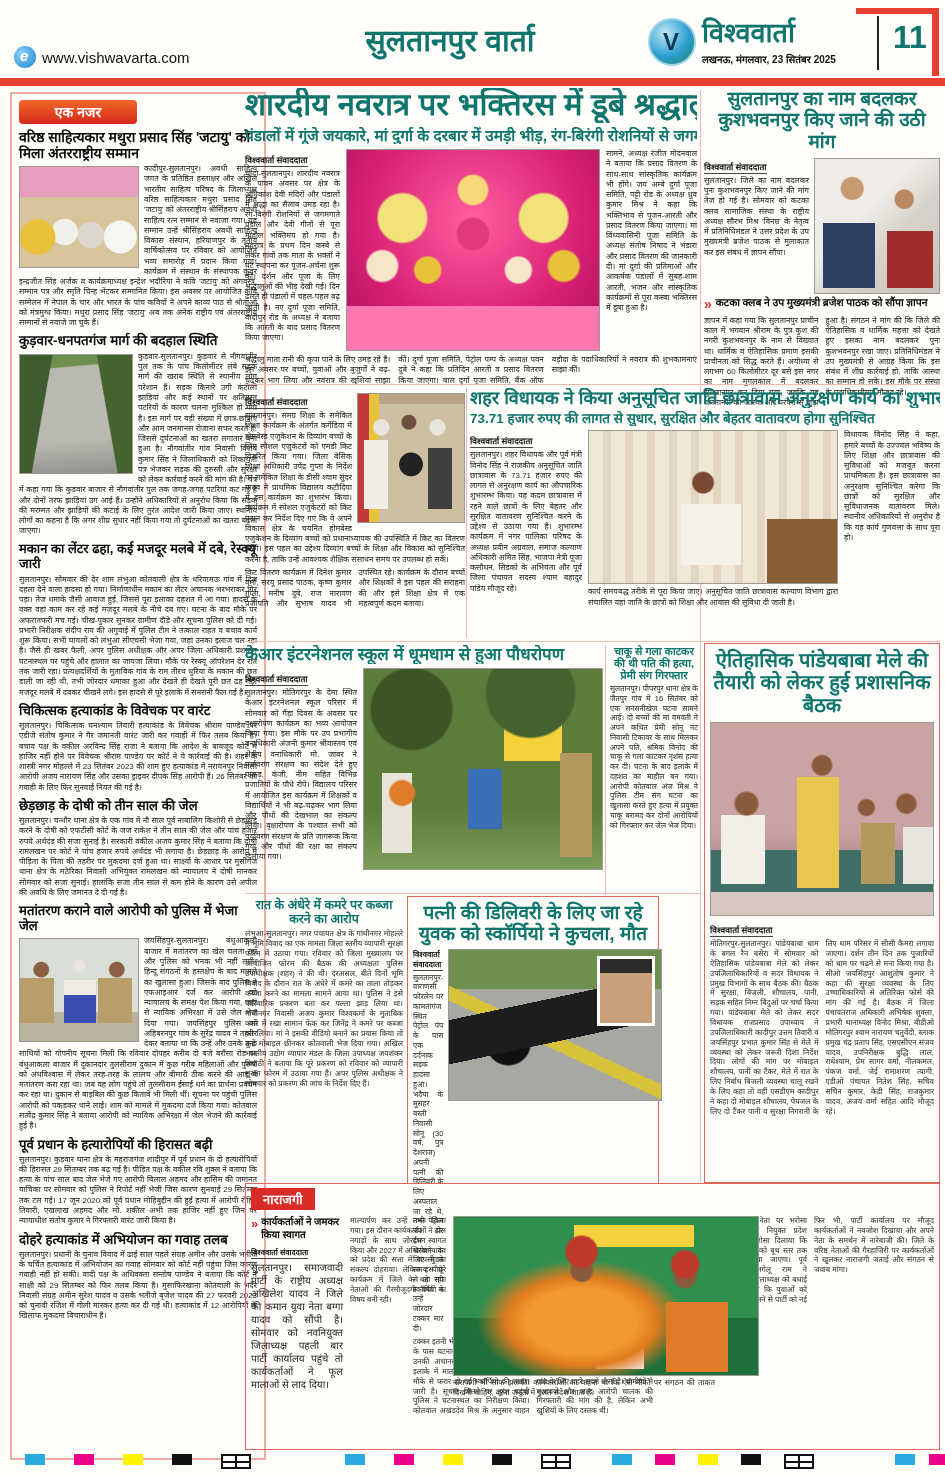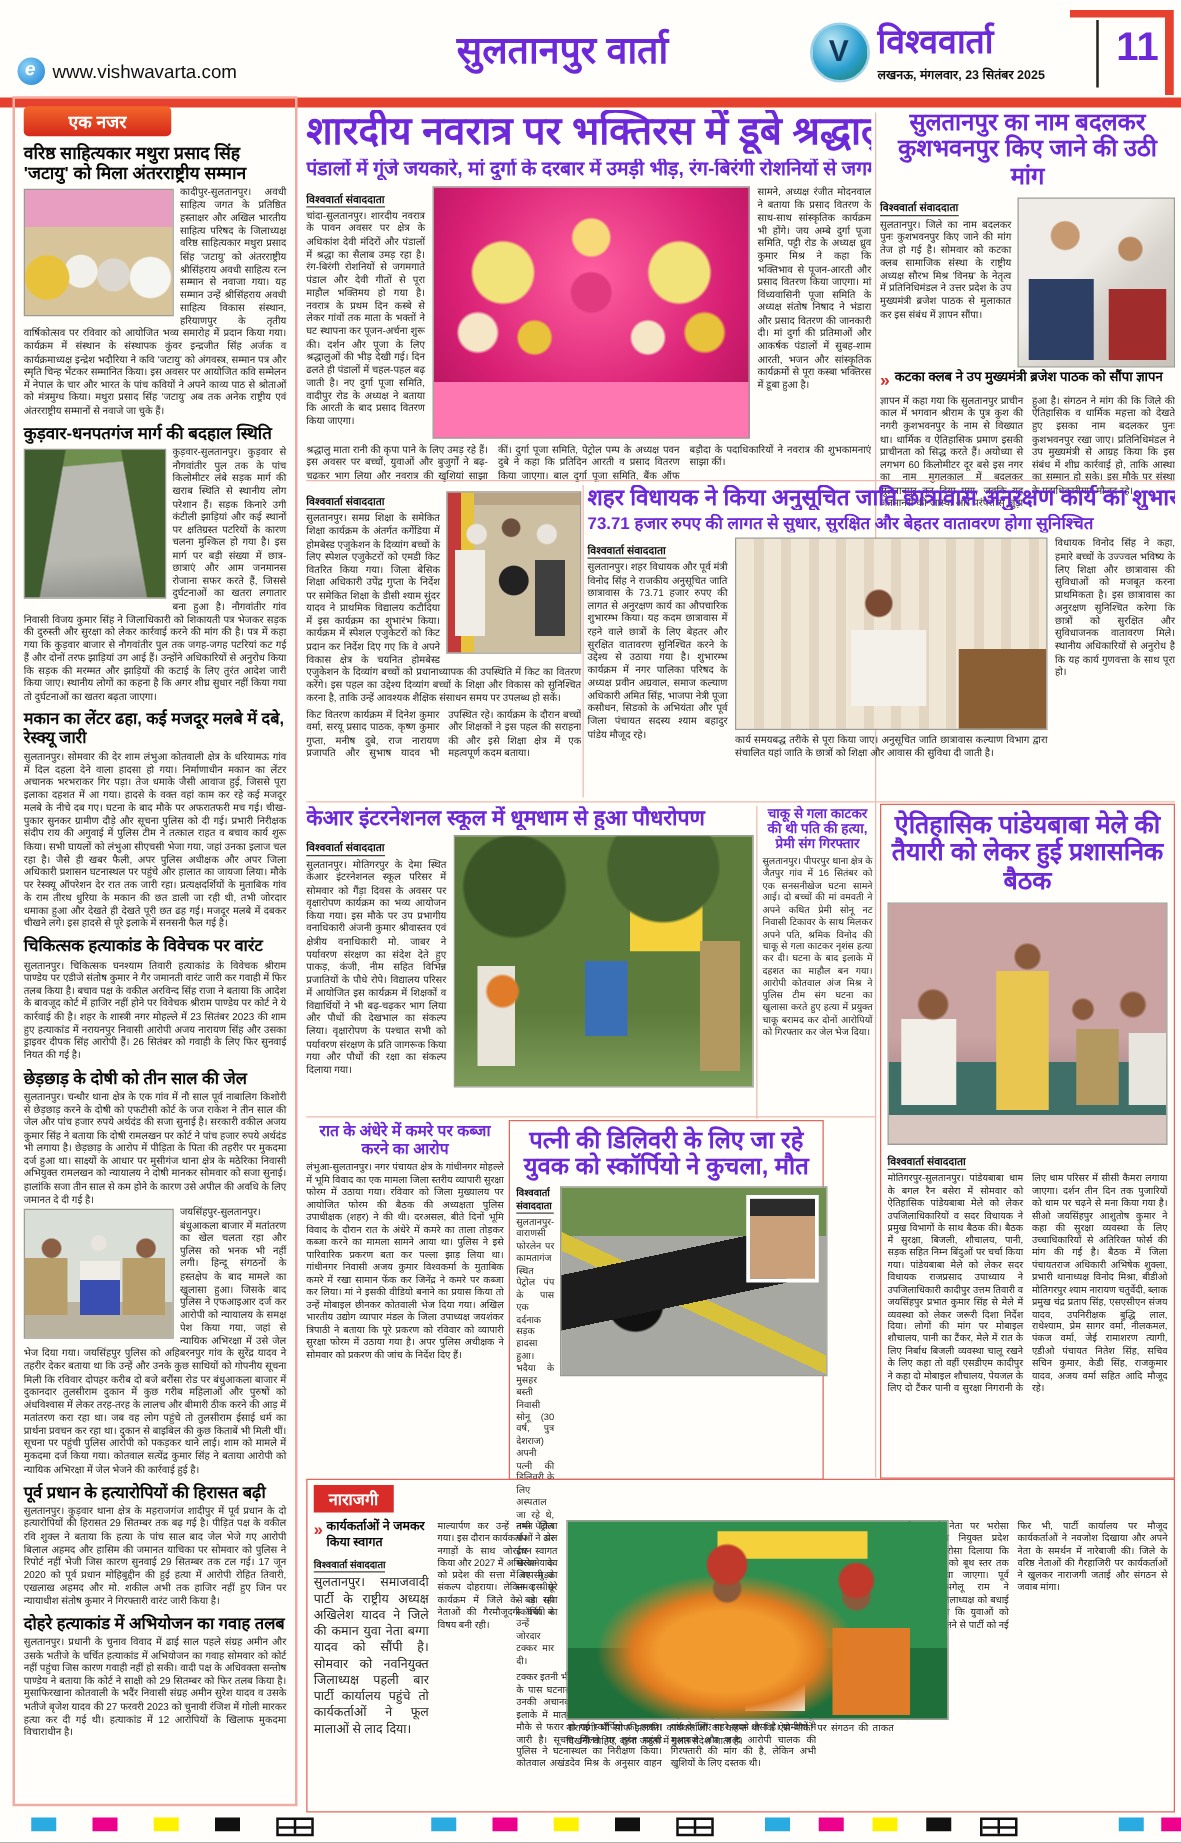--- a/index.html
+++ b/index.html
@@ -1,19 +1,19 @@
 <!DOCTYPE html>
 <html><head>
 <meta charset="utf-8">
 <style>
   html,body{margin:0;padding:0;background:#777;}
   .page{position:relative;width:945px;height:1474px;background:#fffefa;overflow:hidden;
         font-family:"Liberation Sans","DejaVu Sans",sans-serif;color:#111;}
   .abs{position:absolute;}
-  .hl{font-weight:800;color:#6d28d9;line-height:1.12;}
+  .hl{font-weight:800;color:#0f766e;line-height:1.12;}
   .ctr{text-align:center;}
   .nw{white-space:nowrap;overflow:hidden;}
   .body{font-size:7.9px;line-height:1.3;text-align:justify;color:#1d1d1d;}
   .byline{font-size:8.5px;font-weight:700;color:#111;border-bottom:1px solid #444;display:inline-block;padding-bottom:1px;margin-bottom:2px;}
   .box{border:1px solid #f0aca3;}
   .ph{position:relative;overflow:hidden;border:1px solid #9b9b93;background:#ccc;}
   .ph i{position:absolute;display:block;}
   .cols2{column-count:2;column-gap:7px;}
   .cols3{column-count:3;column-gap:8px;}
   .phL{float:left;margin:2px 5px 2px 0;}
@@ -23,21 +23,21 @@
   .ln-title{font-weight:800;font-size:13.2px;line-height:1.15;margin:5px 0 3px;color:#0c0c0c;}
   .ie-icon{width:22px;height:22px;border-radius:50%;background:radial-gradient(circle at 35% 35%,#8fd4f7,#1a7fd4);display:inline-block;position:relative;}
   .ie-icon::after{content:'e';position:absolute;left:6px;top:1px;color:#fff;font-weight:800;font-size:15px;font-style:italic;}
   .vlogo{width:44px;height:44px;border-radius:50%;background:radial-gradient(circle at 35% 30%,#bfe8f5,#2b9fd0 55%,#1c7f5a);position:relative;border:2px solid #9fd2e6;}
   .vlogo::after{content:'V';position:absolute;left:13px;top:8px;color:#103a5c;font-weight:800;font-size:24px;}
   .regmark{border:2px solid #111;background:
      linear-gradient(#111,#111) 50% 0/2px 100% no-repeat,
      linear-gradient(#111,#111) 0 50%/100% 2px no-repeat,#fff;}
   .cb{position:absolute;width:20px;height:11px;top:2px;}
   .caption{font-size:7.8px;line-height:1.3;text-align:justify;color:#1d1d1d;}
-  .capbold{font-weight:800;font-size:10.5px;line-height:1.25;color:#0c0c0c;}
+  .capbold{font-weight:800;font-size:10.5px;line-height:1.25;color:#0c0c0c;font-family:Liberation Serif, serif;}
   .mark{color:#d92b27;font-weight:800;}
 </style>
 </head>
 <body>
 
 <div class="page">
 
   <div class="abs" style="left:14px;top:46px;display:flex;align-items:center;gap:6px">
     <span class="ie-icon"></span>
     <span style="font-weight:400;font-size:15px">www.vishwavarta.com</span>
@@ -47,21 +47,21 @@
       <span class="vlogo" style="display:block"></span>
     </div>
   <div class="abs hl" style="left:702px;top:18px;font-size:27px">विश्ववार्ता</div>
   <div class="abs" style="left:702px;top:52px;font-size:10px;font-weight:700">लखनऊ,  मंगलवार, 23 सितंबर 2025</div>
   <div class="abs" style="left:877px;top:16px;width:2px;height:54px;background:#222"></div>
   <div class="abs hl ctr" style="left:886px;top:20px;width:48px;font-size:32px">11</div>
   <div class="abs redline" style="left:856px;top:8px;width:82px;height:6px"></div>
   <div class="abs redline" style="left:932px;top:8px;width:7px;height:68px"></div>
   <div class="abs redline" style="left:0;top:78px;width:945px;height:8px"></div>
 
-  <div class="abs box" style="left:10px;top:77px;width:228px;height:1368px;padding:6px 7px;box-sizing:border-box;overflow:hidden;border-width:2px">
+  <div class="abs box" style="left:10px;top:92px;width:256px;height:1368px;padding:6px 7px;box-sizing:border-box;overflow:hidden;border-width:2px">
     <div style="width:118px;height:24px;border-radius:4px;background:linear-gradient(180deg,#f3672b,#d5281a);color:#fff;font-weight:800;font-size:14px;text-align:center;line-height:24px">एक नजर</div>
 
     <div>
       <div class="ln-title" style="font-size:14px">वरिष्ठ साहित्यकार मथुरा प्रसाद सिंह 'जटायु' को मिला अंतरराष्ट्रीय सम्मान</div>
       <div class="body">
         <span class="ph phL" style="width:118px;height:100px;background:
             radial-gradient(circle at 15% 70%,#e8c23a 0 14%,transparent 15%),
             radial-gradient(circle at 38% 65%,#f2f0ea 0 13%,transparent 14%),
             radial-gradient(circle at 60% 68%,#ddd8cf 0 13%,transparent 14%),
             radial-gradient(circle at 85% 70%,#f5f5f2 0 13%,transparent 14%),
@@ -90,20 +90,21 @@
       <div class="ln-title">चिकित्सक हत्याकांड के विवेचक पर वारंट</div>
       <div class="body">सुलतानपुर। चिकित्सक घनश्याम तिवारी हत्याकांड के विवेचक श्रीराम पाण्डेय पर एडीजे संतोष कुमार ने गैर जमानती वारंट जारी कर गवाही में फिर तलब किया है। बचाव पक्ष के वकील अरविन्द सिंह राजा ने बताया कि आदेश के बावजूद कोर्ट में हाजिर नहीं होने पर विवेचक श्रीराम पाण्डेय पर कोर्ट ने ये कार्रवाई की है। शहर के शास्त्री नगर मोहल्ले में 23 सितंबर 2023 की शाम हुए हत्याकांड में नरायनपुर निवासी आरोपी अजय नारायण सिंह और उसका ड्राइवर दीपक सिंह आरोपी हैं। 26 सितंबर को गवाही के लिए फिर सुनवाई नियत की गई है।</div>
     </div>
 
     <div>
       <div class="ln-title">छेड़छाड़ के दोषी को तीन साल की जेल</div>
       <div class="body">सुलतानपुर। चन्धौर थाना क्षेत्र के एक गांव में नौ साल पूर्व नाबालिग किशोरी से छेड़छाड़ करने के दोषी को एफटीसी कोर्ट के जज राकेश ने तीन साल की जेल और पांच हजार रुपये अर्थदंड की सजा सुनाई है। सरकारी वकील अजय कुमार सिंह ने बताया कि दोषी रामलखन पर कोर्ट ने पांच हजार रुपये अर्थदंड भी लगाया है। छेड़छाड़ के आरोप में पीड़िता के पिता की तहरीर पर मुकदमा दर्ज हुआ था। साक्ष्यों के आधार पर मुसीगंज थाना क्षेत्र के मठेरिका निवासी अभियुक्त रामलखन को न्यायालय ने दोषी मानकर सोमवार को सजा सुनाई। हालांकि सजा तीन साल से कम होने के कारण उसे अपील की अवधि के लिए जमानत दे दी गई है।</div>
     </div>
 
     <div>
+      <div class="ln-title">मतांतरण कराने वाले आरोपी को पुलिस में भेजा जेल</div>
       <div class="body">
         <span class="ph phL" style="width:118px;height:102px;background:
             radial-gradient(circle at 18% 30%,#8a5f43 0 6%,transparent 7%),
             radial-gradient(circle at 50% 26%,#e9e4de 0 6%,transparent 7%),
             radial-gradient(circle at 82% 30%,#8a5f43 0 6%,transparent 7%),
             linear-gradient(0deg,transparent 0 18%,#b79e6b 18% 62%,transparent 62%) 0 0/34px 100%,
             linear-gradient(0deg,transparent 0 18%,#3a4db0 18% 45%,#f0ede6 45% 60%,transparent 60%) 44px 0/32px 100% no-repeat,
             linear-gradient(0deg,transparent 0 18%,#b79e6b 18% 62%,transparent 62%) 78px 0/34px 100% no-repeat,
             linear-gradient(180deg,#d9ded6 0 72%,#b9b39f 72% 100%);background-repeat:no-repeat;display:block"></span>
         <span>जयसिंहपुर-सुलतानपुर। बंधुआकला बाजार में मतांतरण का खेल चलता रहा और पुलिस को भनक भी नहीं लगी। हिन्दू संगठनों के हस्तक्षेप के बाद मामले का खुलासा हुआ। जिसके बाद पुलिस ने एफआइआर दर्ज कर आरोपी को न्यायालय के समक्ष पेश किया गया, जहां से न्यायिक अभिरक्षा में उसे जेल भेज दिया गया। जयसिंहपुर पुलिस को अहिबरनपुर गांव के सुरेंद्र यादव ने तहरीर देकर बताया था कि उन्हें और उनके कुछ साथियों को गोपनीय सूचना मिली कि रविवार दोपहर करीब दो बजे बरौंसा रोड पर बंधुआकला बाजार में दुकानदार तुलसीराम दुकान में कुछ गरीब महिलाओं और पुरुषों को अंधविश्वास में लेकर तरह-तरह के लालच और बीमारी ठीक करने की आड़ में मतांतरण करा रहा था। जब वह लोग पहुंचे तो तुलसीराम ईसाई धर्म का प्रार्थना प्रवचन कर रहा था। दुकान से बाइबिल की कुछ किताबें भी मिली थीं। सूचना पर पहुंची पुलिस आरोपी को पकड़कर थाने लाई। शाम को मामले में मुकदमा दर्ज किया गया। कोतवाल सत्येंद्र कुमार सिंह ने बताया आरोपी को न्यायिक अभिरक्षा में जेल भेजने की कार्रवाई हुई है।</span>

